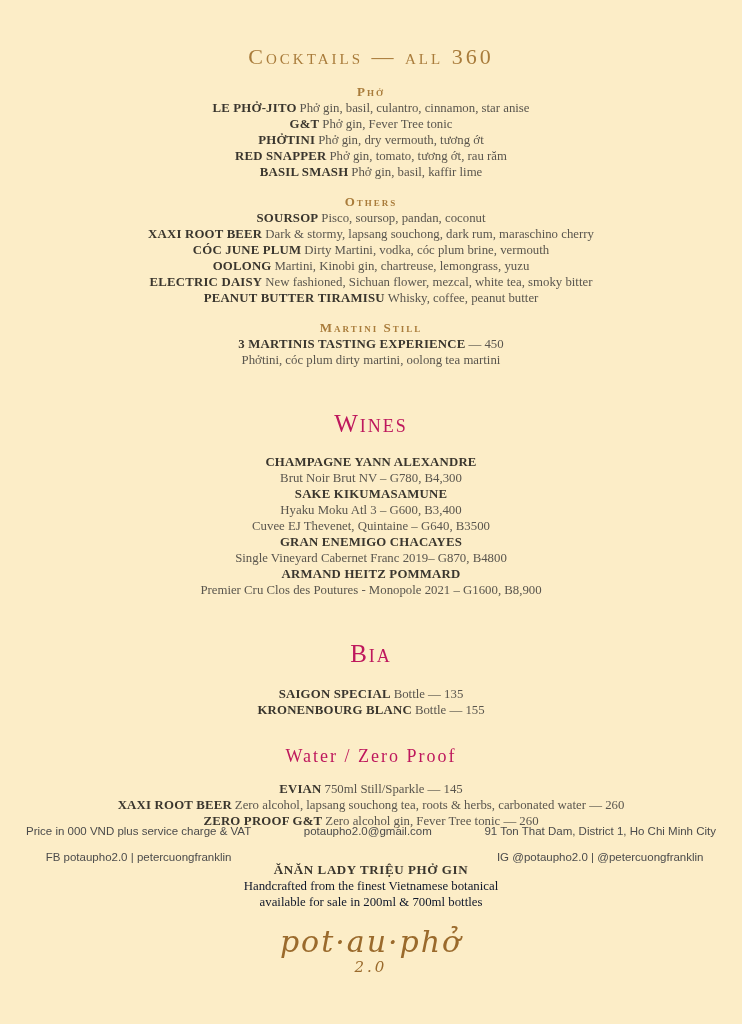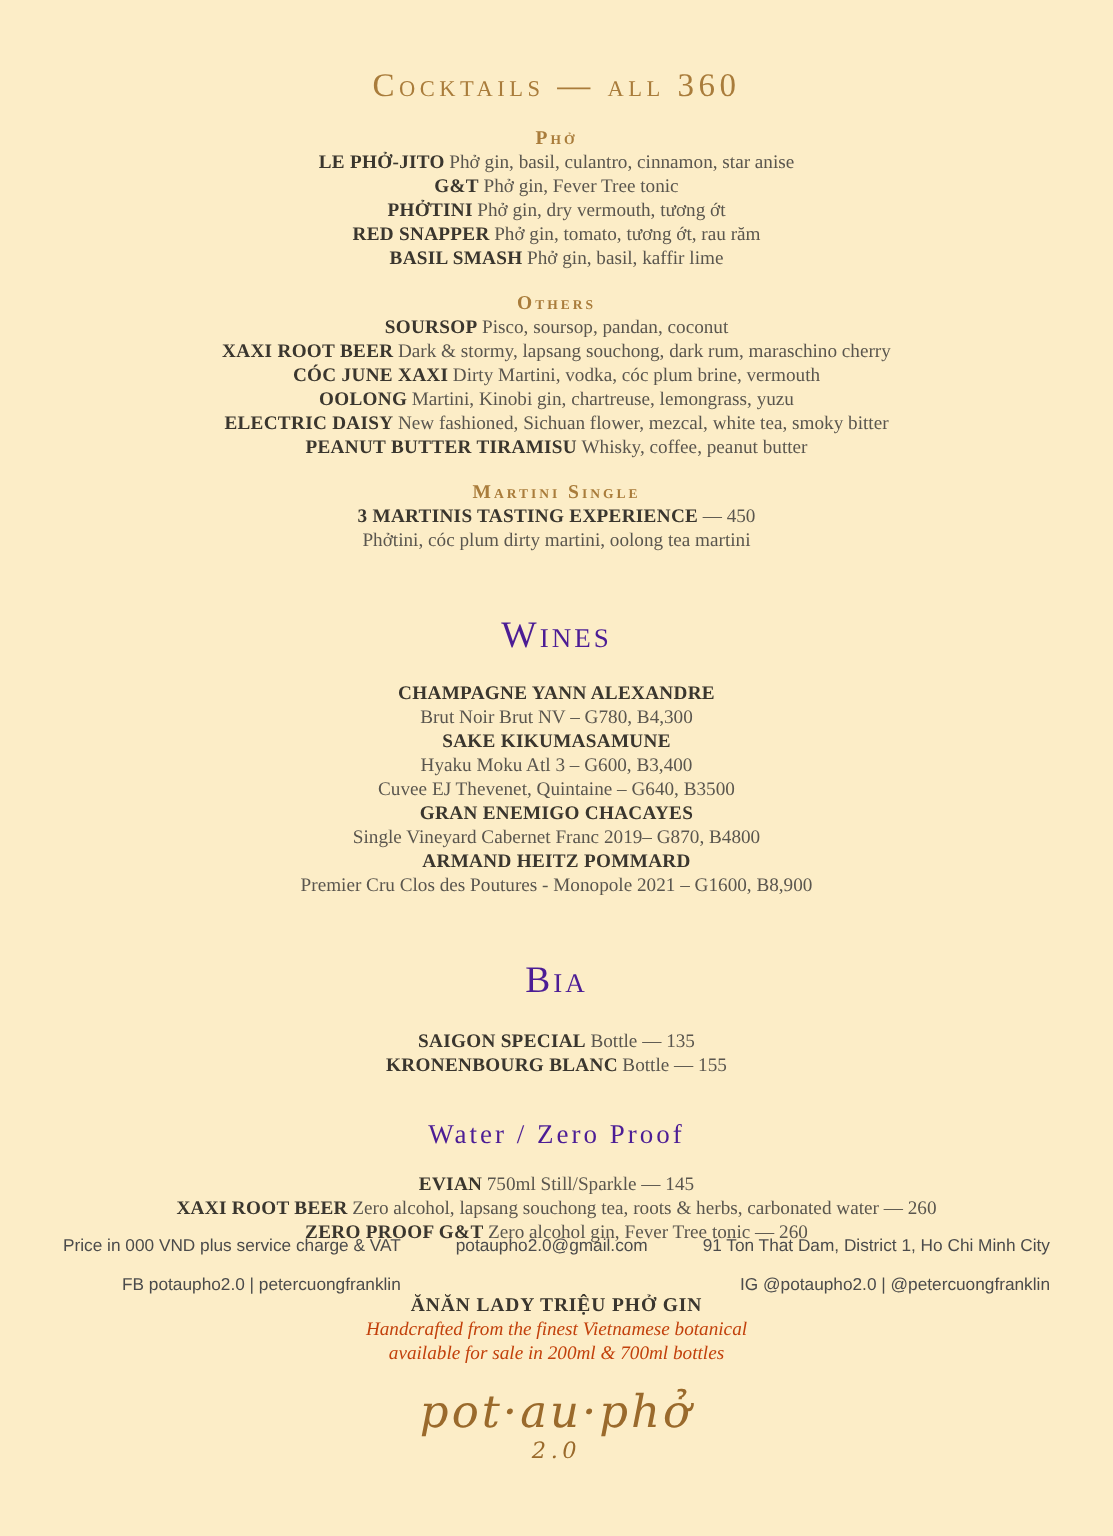--- a/index.html
+++ b/index.html
@@ -35,35 +35,35 @@
     line-height: 17px;
   }
   .line { line-height: 16px; font-size: 12.8px; }
   .nm { font-weight: 700; color: #3A362E; letter-spacing: 0.2px; margin-right: 3px; }
   .ds { color: #5A564E; }
 
   .big-head {
     font-variant: small-caps;
     font-size: 25px;
     letter-spacing: 2px;
-    color: #4c1d95;
+    color: #be185d;
     font-weight: 400;
   }
   .big-head.plain { font-variant: normal; font-size: 18px; }
 
   .wines-head { margin-top: 42px; margin-bottom: 16px; }
   .wline-n { line-height: 16px; font-size: 12.8px; font-weight: 700; color: #3A362E; letter-spacing: 0.2px; }
   .wline-d { line-height: 16px; font-size: 12.8px; color: #5A564E; }
 
   .bia-head { margin-top: 42px; margin-bottom: 18px; }
   .water-head { margin-top: 28px; margin-bottom: 14px; }
 
   .gin-promo { margin-top: 32px; }
   .gin-name { font-size: 13px; font-weight: 700; color: #3A362E; letter-spacing: 0.6px; line-height: 17px; }
-  .gin-desc { font-size: 12.8px; color: #c2410c; line-height: 16px; font-style: italic; }
+  .gin-desc { font-size: 12.8px; color: #0f172a; line-height: 16px; }
 
   .logo { margin-top: 16px; }
   .logo-script {
     font-family: "DejaVu Serif", serif;
     font-style: italic;
     font-size: 30px;
     letter-spacing: 2px;
     color: #9A6A2C;
     line-height: 32px;
   }
@@ -74,25 +74,25 @@
     letter-spacing: 3px;
     color: #9A6A2C;
     line-height: 18px;
   }
 
   .footer {
     position: absolute;
     left: 0; right: 0; bottom: 26px;
     display: flex;
     justify-content: space-between;
-    padding: 0 42px;
+    padding: 0 26px;
     font-family: "Liberation Sans", sans-serif;
     font-size: 11.5px;
     color: #4B4B4B;
-    text-align: right;
+    text-align: center;
   }
   .footer .col { display: flex; flex-direction: column; }
   .footer .col div { line-height: 26px; white-space: nowrap; }
 </style>
 </head>
 <body>
 
 <div class="page">
 
   <div class="main-title">Cocktails — all 360</div>
@@ -118,35 +118,35 @@
 
   <div>
     <div class="sub-head">Others</div>
     <div class="line">
       <span class="nm">SOURSOP</span><span class="ds">Pisco, soursop, pandan, coconut</span>
     </div>
     <div class="line">
       <span class="nm">XAXI ROOT BEER</span><span class="ds">Dark &amp; stormy, lapsang souchong, dark rum, maraschino cherry</span>
     </div>
     <div class="line">
-      <span class="nm">CÓC JUNE XAXI</span><span class="ds">Dirty Martini, vodka, cóc plum brine, vermouth</span>
+      <span class="nm">CÓC JUNE PLUM</span><span class="ds">Dirty Martini, vodka, cóc plum brine, vermouth</span>
     </div>
     <div class="line">
       <span class="nm">OOLONG</span><span class="ds">Martini, Kinobi gin, chartreuse, lemongrass, yuzu</span>
     </div>
     <div class="line">
       <span class="nm">ELECTRIC DAISY</span><span class="ds">New fashioned, Sichuan flower, mezcal, white tea, smoky bitter</span>
     </div>
     <div class="line">
       <span class="nm">PEANUT BUTTER TIRAMISU</span><span class="ds">Whisky, coffee, peanut butter</span>
     </div>
   </div>
 
   <div>
-    <div class="sub-head">Martini Single</div>
+    <div class="sub-head">Martini Still</div>
     <div class="line">
       <span class="nm">3 MARTINIS TASTING EXPERIENCE</span><span class="ds">— 450</span>
     </div>
     <div class="line">
       <span class="ds">Phởtini, cóc plum dirty martini, oolong tea martini</span>
     </div>
   </div>
 
   <div>
     <div class="big-head wines-head">Wines</div>

